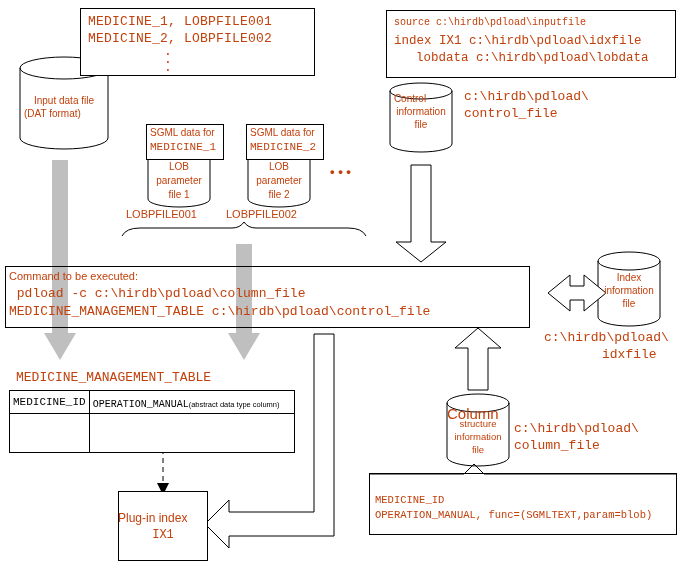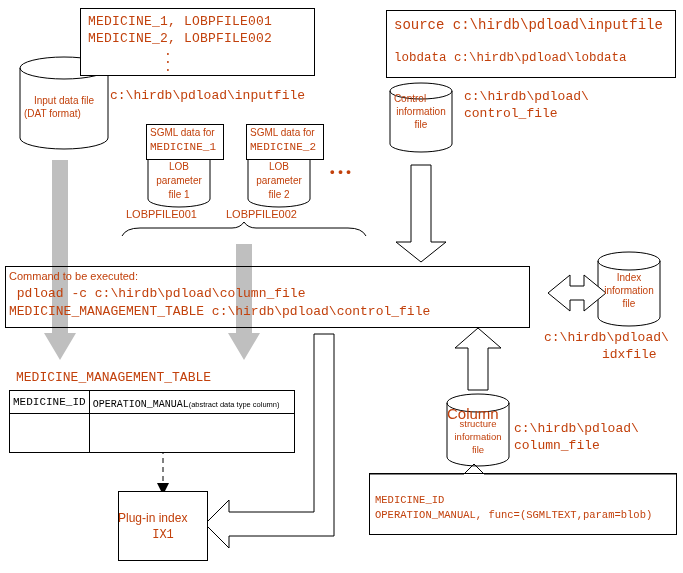--- a/index.html
+++ b/index.html
@@ -153,21 +153,20 @@
   <div class="box" style="left:80px; top:8px; width:235px; height:68px; z-index:3;"></div>
   <div class="txt mono" style="left:88px; top:14px; font-size:13px; letter-spacing:0.2px; z-index:4;">MEDICINE_1, LOBPFILE001</div>
   <div class="txt mono" style="left:88px; top:31px; font-size:13px; letter-spacing:0.2px; z-index:4;">MEDICINE_2, LOBPFILE002</div>
   <div class="txt mono" style="left:164px; top:44px; font-size:13px; z-index:4;">.</div>
   <div class="txt mono" style="left:164px; top:52px; font-size:13px; z-index:4;">.</div>
   <div class="txt mono" style="left:164px; top:60px; font-size:13px; z-index:4;">.</div>
 
   <div class="txt sans" style="left:24px; top:95px; width:80px; text-align:center; font-size:10px; z-index:4;">Input data file</div>
   <div class="txt sans" style="left:24px; top:108px; width:80px; text-align:left; font-size:10px; z-index:4;">(DAT format)</div>
 
-  <div class="txt mono" style="left:110px; top:88px; font-size:13px; z-index:4;">c:\hirdb\pdload\inputfile</div>
 
   <div class="box" style="left:146px; top:124px; width:78px; height:36px; z-index:3;"></div>
   <div class="txt sans" style="left:150px; top:127px; font-size:10px; z-index:4;">SGML data for</div>
   <div class="txt mono" style="left:150px; top:141px; font-size:11px; z-index:4;">MEDICINE_1</div>
 
   <div class="box" style="left:246px; top:124px; width:78px; height:36px; z-index:3;"></div>
   <div class="txt sans" style="left:250px; top:127px; font-size:10px; z-index:4;">SGML data for</div>
   <div class="txt mono" style="left:250px; top:141px; font-size:11px; z-index:4;">MEDICINE_2</div>
 
   <div class="txt sans" style="left:148px; top:161px; width:62px; text-align:center; font-size:10px; z-index:4;">LOB</div>
@@ -176,22 +175,23 @@
   <div class="txt sans" style="left:126px; top:208px; font-size:11px; z-index:4;">LOBPFILE001</div>
 
   <div class="txt sans" style="left:248px; top:161px; width:62px; text-align:center; font-size:10px; z-index:4;">LOB</div>
   <div class="txt sans" style="left:248px; top:175px; width:62px; text-align:center; font-size:10px; z-index:4;">parameter</div>
   <div class="txt sans" style="left:248px; top:189px; width:62px; text-align:center; font-size:10px; z-index:4;">file 2</div>
   <div class="txt sans" style="left:226px; top:208px; font-size:11px; z-index:4;">LOBPFILE002</div>
 
   <div class="txt sans" style="left:330px; top:164px; font-size:13px; font-weight:bold; z-index:4;">• • •</div>
 
   <div class="box" style="left:386px; top:10px; width:290px; height:68px; z-index:3;"></div>
-  <div class="txt mono" style="left:394px; top:17px; font-size:14px; z-index:4;">source c:\hirdb\pdload\inputfile</div>
-  <div class="txt mono" style="left:394px; top:51px; font-size:12.5px; z-index:4;">lobdata c:\hirdb\pdload\lobdata</div>
+  <div class="txt mono" style="left:394px; top:17px; font-size:10px; z-index:4;">source c:\hirdb\pdload\inputfile</div>
+  <div class="txt mono" style="left:394px; top:34px; font-size:12.5px; z-index:4;">index IX1 c:\hirdb\pdload\idxfile</div>
+  <div class="txt mono" style="left:416px; top:51px; font-size:12.5px; z-index:4;">lobdata c:\hirdb\pdload\lobdata</div>
 
   <div class="txt sans" style="left:390px; top:93px; width:40px; text-align:center; font-size:10px; z-index:4;">Control</div>
   <div class="txt sans" style="left:390px; top:106px; width:62px; text-align:center; font-size:10px; z-index:4;">information</div>
   <div class="txt sans" style="left:390px; top:119px; width:62px; text-align:center; font-size:10px; z-index:4;">file</div>
 
   <div class="txt mono" style="left:464px; top:89px; font-size:13px; z-index:4;">c:\hirdb\pdload\</div>
   <div class="txt mono" style="left:464px; top:106px; font-size:13px; z-index:4;">control_file</div>
 
   <div class="box" style="left:5px; top:266px; width:525px; height:62px; z-index:3; background:transparent;"></div>
   <div class="txt mono" style="left:9px; top:286px; font-size:13px; z-index:4;"> pdload -c c:\hirdb\pdload\column_file</div>

